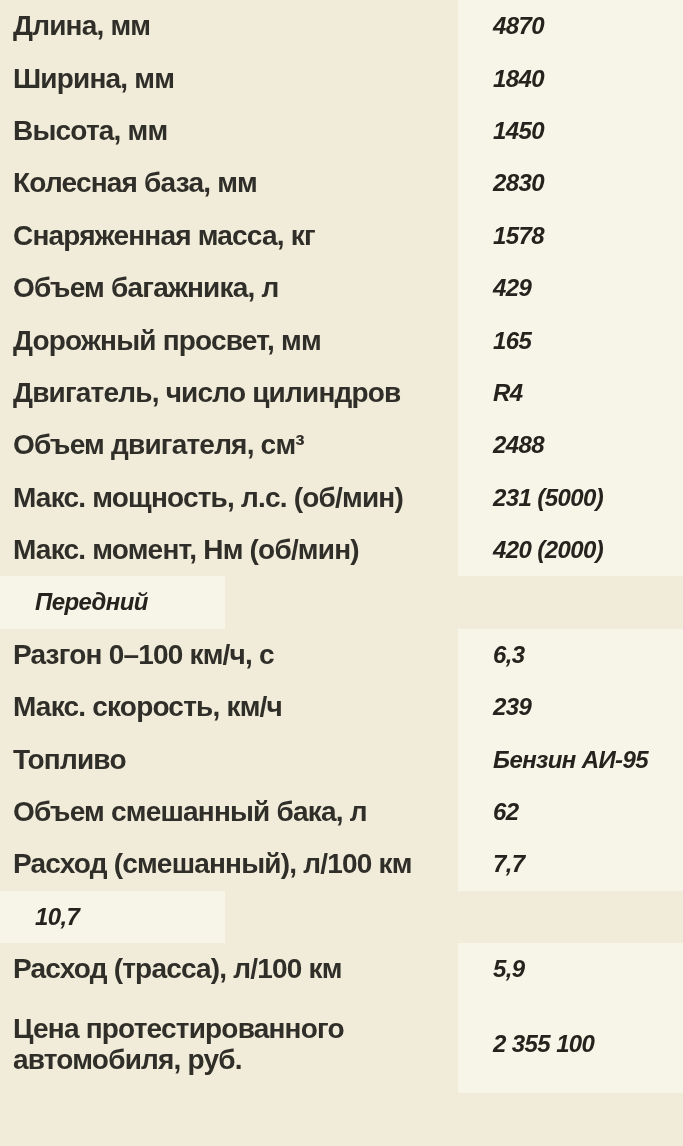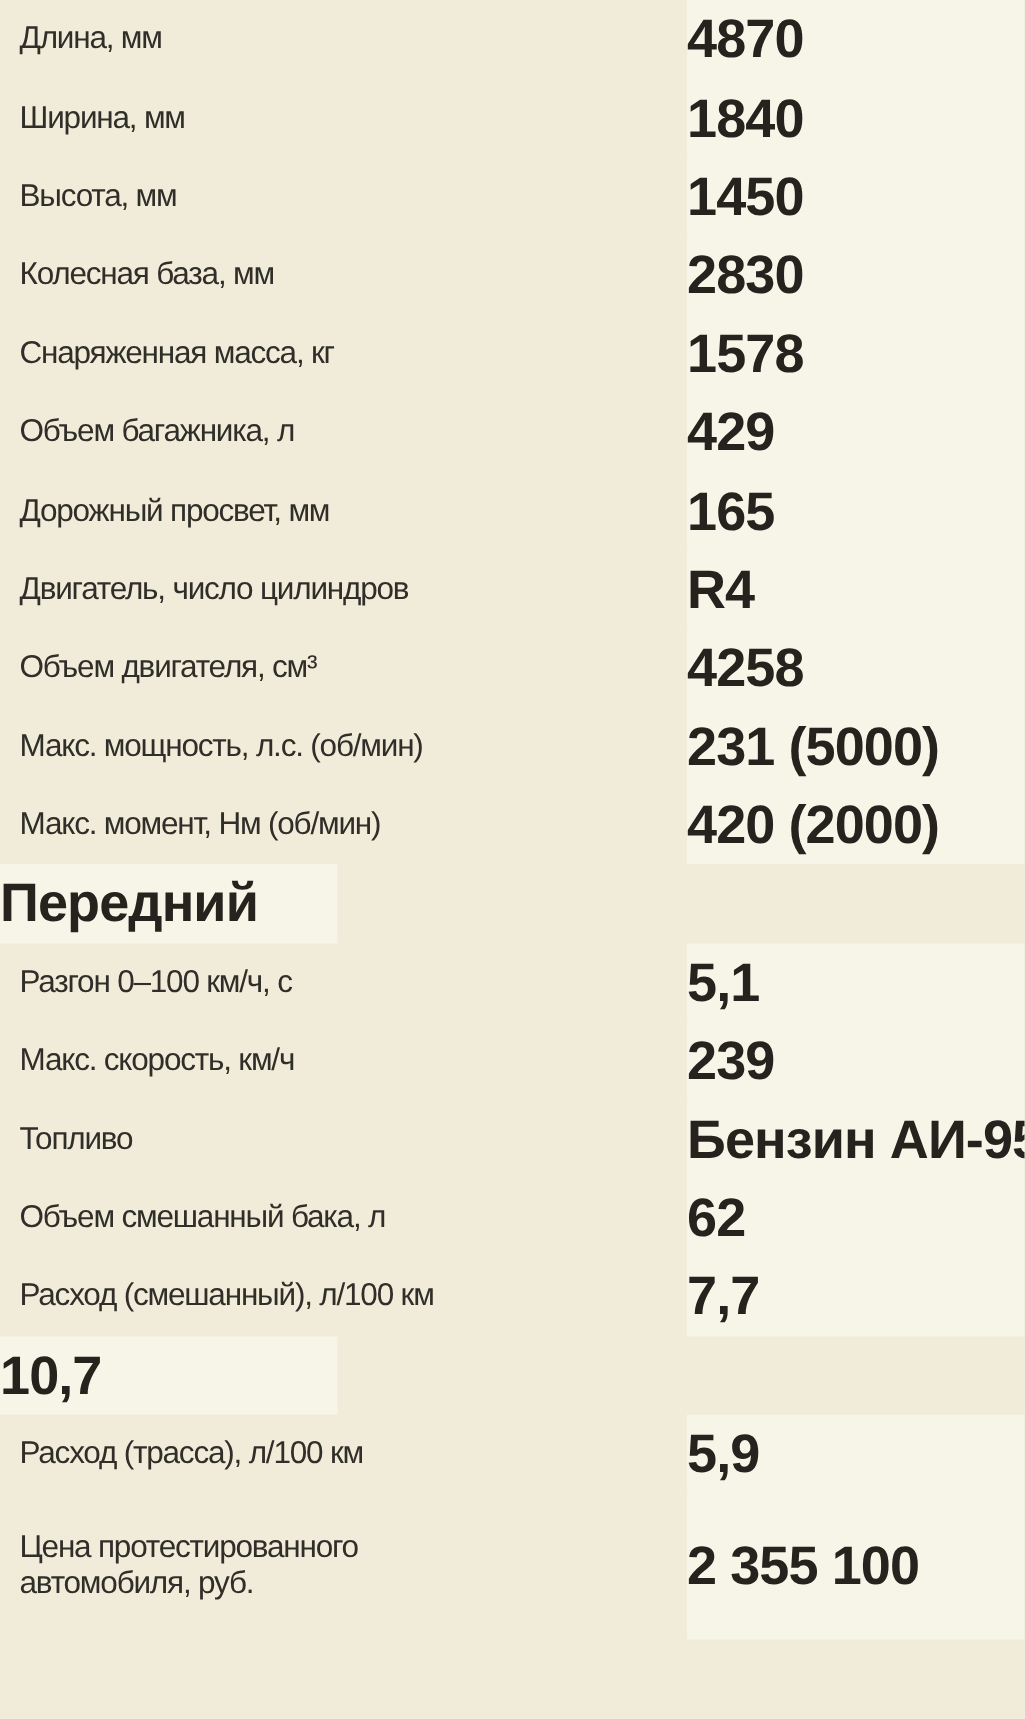--- a/index.html
+++ b/index.html
@@ -33,41 +33,43 @@
   .spec-row:last-child {
     height: 98px;
     align-items: center;
   }
   .spec-label {
     flex: 1 1 auto;
     display: flex;
     align-items: center;
     padding-left: 13px;
     padding-right: 24px;
-    font-size: 21px;
-    font-weight: 400;
+    font-size: 28px;
+    font-weight: 700;
     letter-spacing: -0.8px;
     line-height: 1.14;
     color: var(--label-color);
     white-space: pre-line;
   }
   .spec-value {
     flex: 0 0 225px;
     width: 225px;
     box-sizing: border-box;
     align-self: stretch;
     display: flex;
     align-items: center;
+    padding-left: 35px;
     padding-right: 4px;
     background: var(--bg-value-col);
-    font-size: 36px;
+    font-size: 24px;
     font-weight: bold;
     letter-spacing: -0.6px;
     color: var(--value-color);
     white-space: nowrap;
+    font-style: italic;
   }
 </style>
 </head>
 <body>
 
 <div class="spec-table" id="spec-table">
   <div class="spec-row">
     <div class="spec-label">Длина, мм</div>
     <div class="spec-value">4870</div>
   </div>
@@ -102,41 +104,41 @@
     <div class="spec-value">165</div>
   </div>
 
   <div class="spec-row">
     <div class="spec-label">Двигатель, число цилиндров</div>
     <div class="spec-value">R4</div>
   </div>
 
   <div class="spec-row">
     <div class="spec-label">Объем двигателя, см³</div>
-    <div class="spec-value">4258</div>
+    <div class="spec-value">2488</div>
   </div>
 
   <div class="spec-row">
     <div class="spec-label">Макс. мощность, л.с. (об/мин)</div>
     <div class="spec-value">231 (5000)</div>
   </div>
 
   <div class="spec-row">
     <div class="spec-label">Макс. момент, Нм (об/мин)</div>
     <div class="spec-value">420 (2000)</div>
   </div>
 
   <div class="spec-row">
     <div class="spec-value">Передний</div>
   </div>
 
 
   <div class="spec-row">
     <div class="spec-label">Разгон 0–100 км/ч, с</div>
-    <div class="spec-value">5,1</div>
+    <div class="spec-value">6,3</div>
   </div>
 
   <div class="spec-row">
     <div class="spec-label">Макс. скорость, км/ч</div>
     <div class="spec-value">239</div>
   </div>
 
   <div class="spec-row">
     <div class="spec-label">Топливо</div>
     <div class="spec-value">Бензин АИ-95</div>

